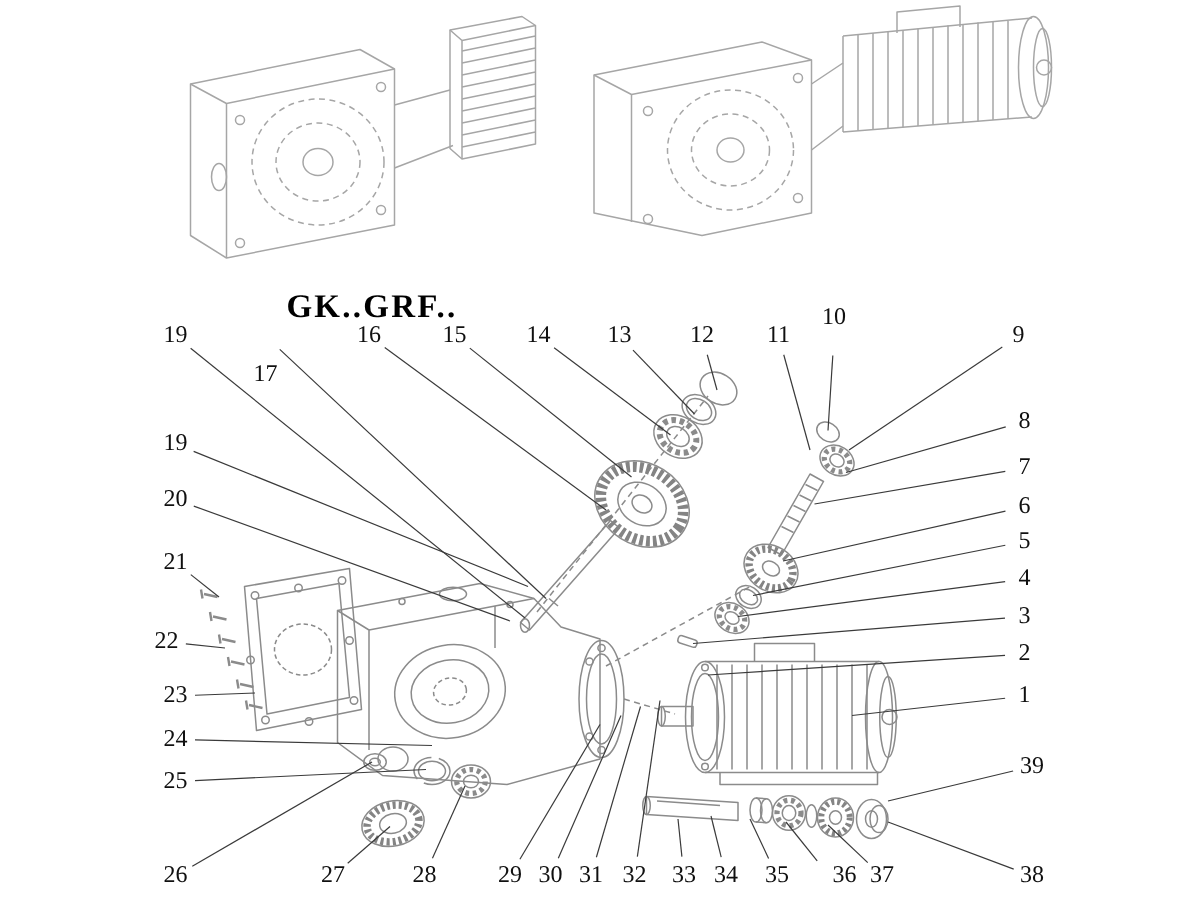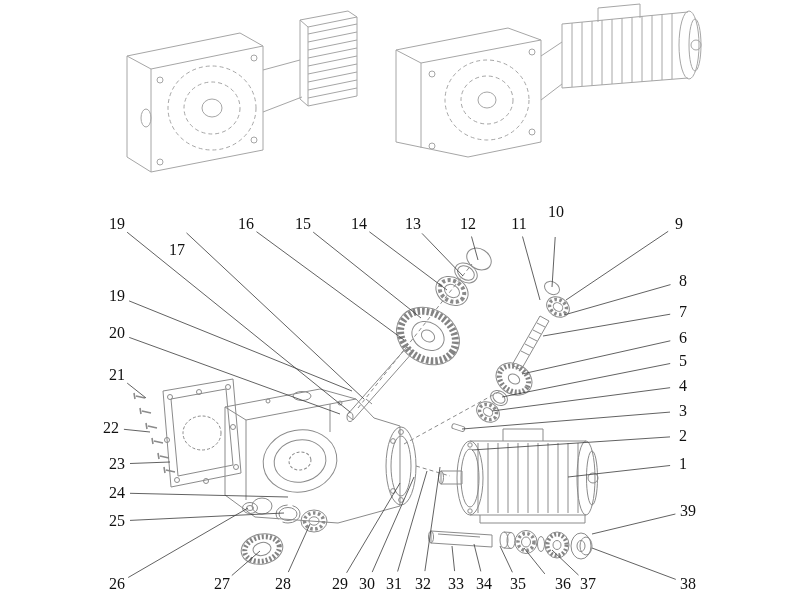--- a/index.html
+++ b/index.html
@@ -241,20 +241,21 @@
         <line x1="454.6" y1="571.1" x2="452" y2="546"></line>
         <line x1="480.8" y1="571.4" x2="474" y2="544"></line>
         <line x1="512.4" y1="572.3" x2="500" y2="546"></line>
         <line x1="544.8" y1="573.9" x2="524" y2="548"></line>
         <line x1="578.5" y1="575.1" x2="552" y2="550"></line>
         <line x1="675.8" y1="579.4" x2="592" y2="548"></line>
         <line x1="675.4" y1="514.0" x2="592" y2="534"></line>
       </g>
   </svg>
 
+  <span class="model-label" style="left:248px;top:204px;">GK..GRF..</span>
 
   <div id="callout-layer">
       <span class="callout" style="left: 683px; top: 464px;">1</span>
       <span class="callout" style="left: 683px; top: 436px;">2</span>
       <span class="callout" style="left: 683px; top: 411px;">3</span>
       <span class="callout" style="left: 683px; top: 386px;">4</span>
       <span class="callout" style="left: 683px; top: 361px;">5</span>
       <span class="callout" style="left: 683px; top: 338px;">6</span>
       <span class="callout" style="left: 683px; top: 312px;">7</span>
       <span class="callout" style="left: 683px; top: 281px;">8</span>

